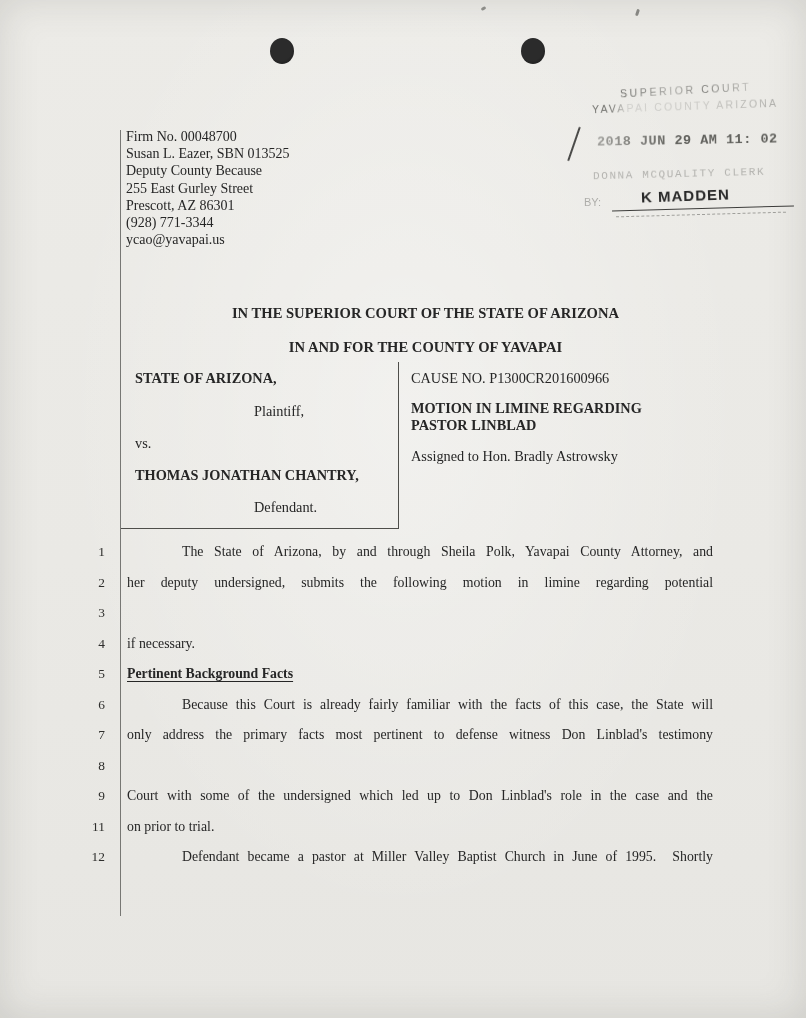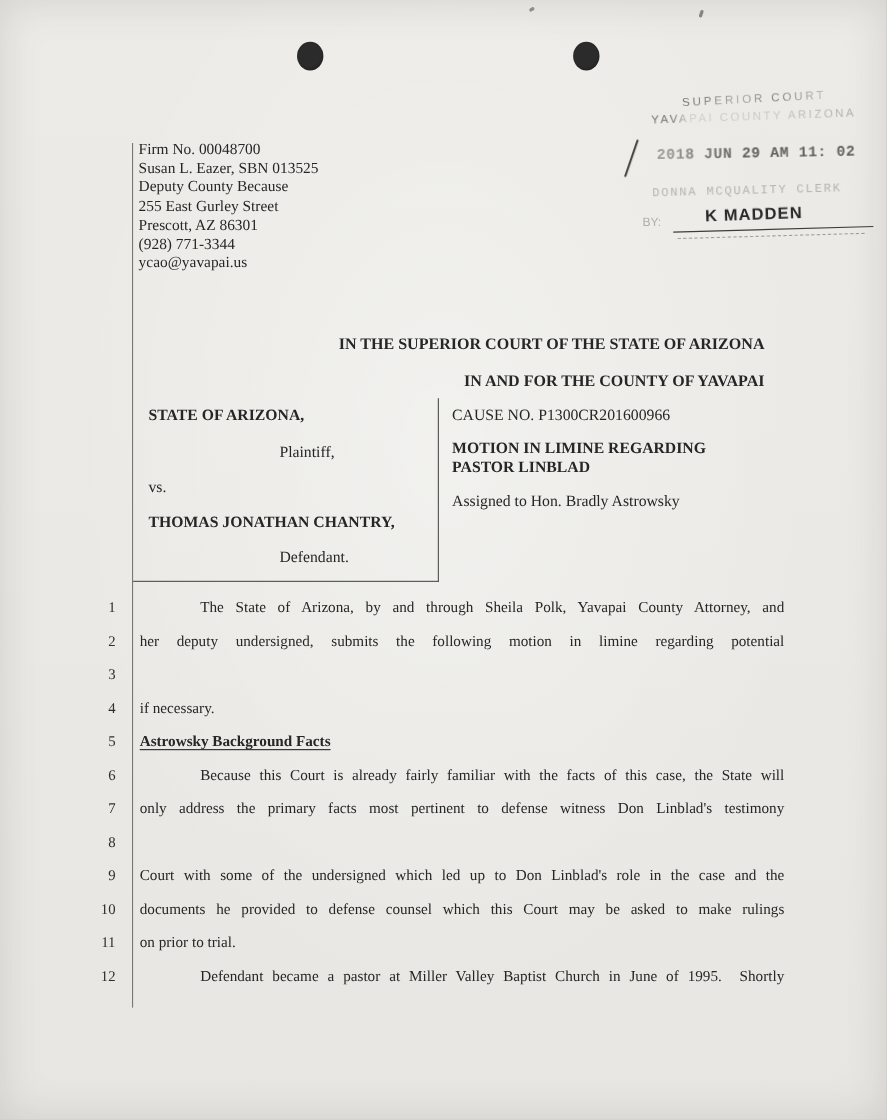--- a/index.html
+++ b/index.html
@@ -44,21 +44,21 @@
   .st-underline2{position:absolute;left:616px;top:214px;width:170px;height:0;
     border-top:1px dashed #80807c;transform:rotate(-1.6deg);opacity:.7;}
   .slash{position:absolute;left:573px;top:126px;width:2.4px;height:36px;background:#4b4b49;
     border-radius:2px;transform:rotate(19deg);filter:blur(.2px);}
   
   .margin-line{position:absolute;left:120px;top:130px;width:1.4px;height:786px;background:#63635f;opacity:.85;}
   
   .atty{position:absolute;left:126px;top:128px;font-size:14px;line-height:17.2px;}
   .atty .rep{margin-top:13px;}
   
-  .ctitle{position:absolute;left:104px;width:591px;text-align:right;font-weight:bold;font-size:14.6px;}
+  .ctitle{position:absolute;left:130px;width:591px;text-align:center;font-weight:bold;font-size:14.6px;}
   .ct1{top:305px;} .ct2{top:339px;}
   
   .caption{position:absolute;left:121px;top:362px;width:591px;height:167px;font-size:14.3px;}
   .cap-left{position:absolute;left:0;top:0;width:277px;height:166px;
     border-right:1.4px solid #4e4e4a;border-bottom:1.4px solid #4e4e4a;}
   .cap-left .b{font-weight:bold;}
   .p-name{position:absolute;left:14px;top:8px;}
   .p-role{position:absolute;left:133px;top:41px;}
   .versus{position:absolute;left:14px;top:73px;}
   .d-name{position:absolute;left:14px;top:105px;}
@@ -138,41 +138,37 @@
     </div>
     <div class="bodyline">
       <span class="num">3</span>
     </div>
     <div class="bodyline short">
       <span class="num">4</span>
       <span class="txt">if necessary.</span>
     </div>
     <div class="bodyline heading">
       <span class="num">5</span>
-      <span class="txt">Astrowsky Background Facts</span>
+      <span class="txt">Pertinent Background Facts</span>
     </div>
     <div class="bodyline indent">
       <span class="num">6</span>
       <span class="txt">Because this Court is already fairly familiar with the facts of this case, the State will</span>
     </div>
     <div class="bodyline">
       <span class="num">7</span>
       <span class="txt">only address the primary facts most pertinent to defense witness Don Linblad's testimony</span>
     </div>
     <div class="bodyline">
       <span class="num">8</span>
     </div>
     <div class="bodyline">
       <span class="num">9</span>
       <span class="txt">Court with some of the undersigned which led up to Don Linblad's role in the case and the</span>
     </div>
-    <div class="bodyline">
-      <span class="num">10</span>
-      <span class="txt">documents he provided to defense counsel which this Court may be asked to make rulings</span>
-    </div>
     <div class="bodyline short">
       <span class="num">11</span>
       <span class="txt">on prior to trial.</span>
     </div>
     <div class="bodyline indent">
       <span class="num">12</span>
       <span class="txt">Defendant became a pastor at Miller Valley Baptist Church in June of 1995.&nbsp; Shortly</span>
     </div>
   </div>
 

